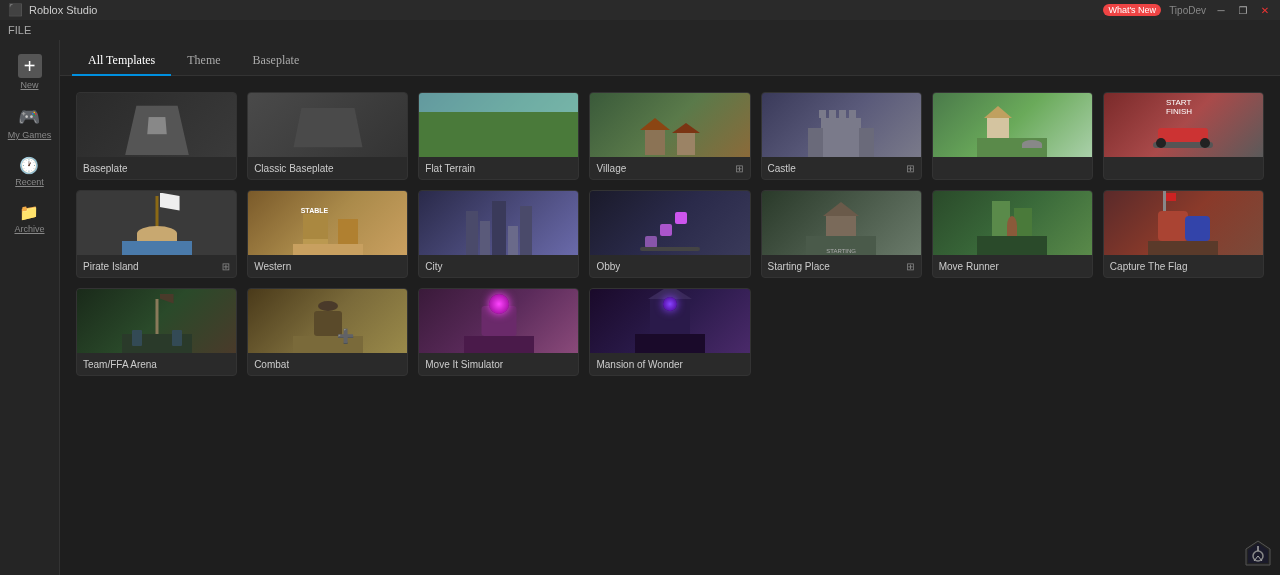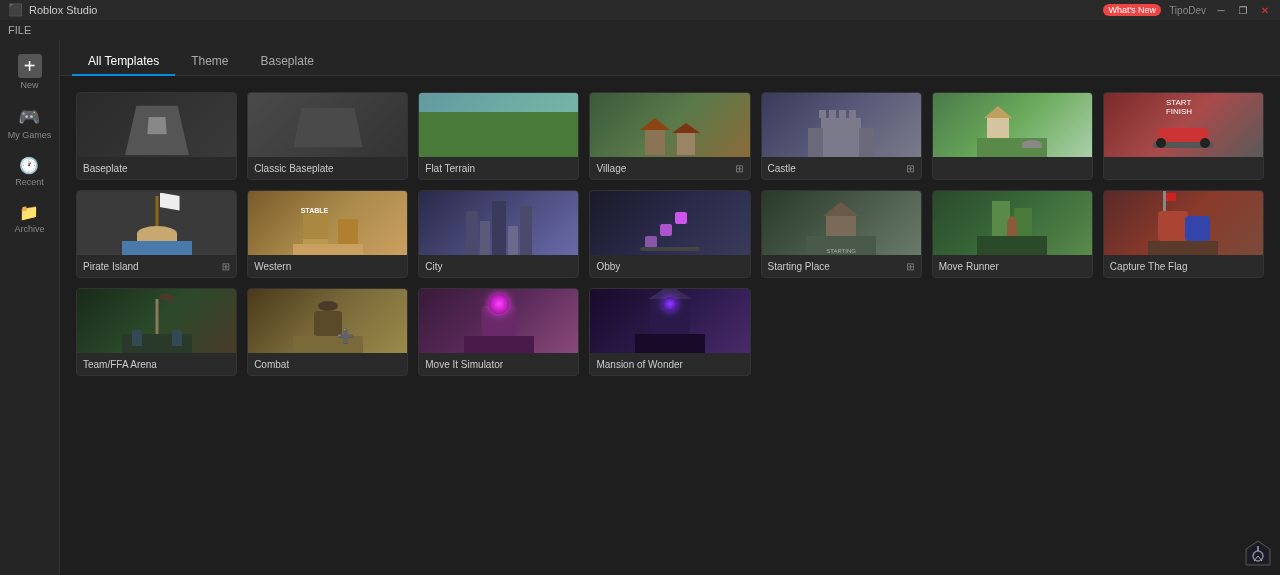--- a/index.html
+++ b/index.html
@@ -76,20 +76,21 @@
       gap: 2px;
     }
     .sidebar-icon {
       font-size: 18px;
       color: #aaa;
     }
     .sidebar-label {
       font-size: 9px;
       color: #888;
       text-align: center;
+      text-decoration: underline;
     }
 
     
     #content {
       flex: 1;
       background: #1e1e1e;
       display: flex;
       flex-direction: column;
     }
 
@@ -102,20 +103,21 @@
       height: 36px;
       align-items: flex-end;
     }
     .tab {
       padding: 6px 16px;
       font-size: 12px;
       cursor: pointer;
       color: #aaa;
       border-bottom: 2px solid transparent;
       margin-bottom: -1px;
+      font-family: Liberation Serif, serif;
     }
     .tab.active {
       color: #fff;
       border-bottom: 2px solid #0090e0;
     }
 
     
     #grid-area {
       flex: 1;
       padding: 16px;

